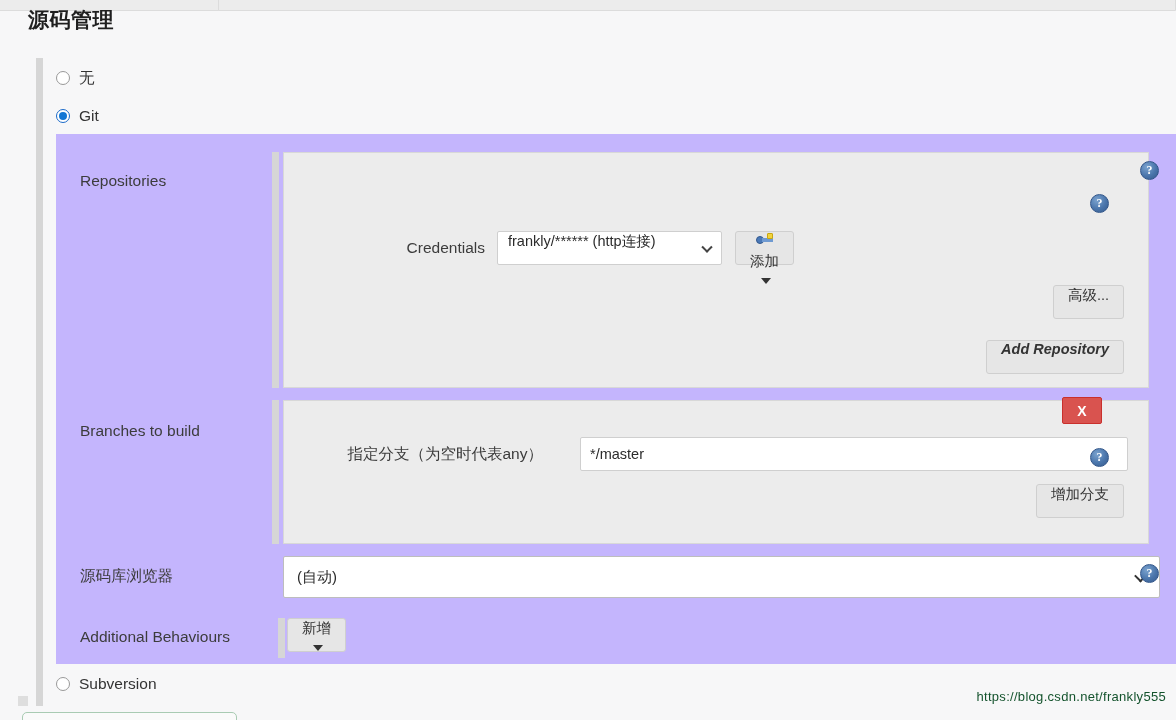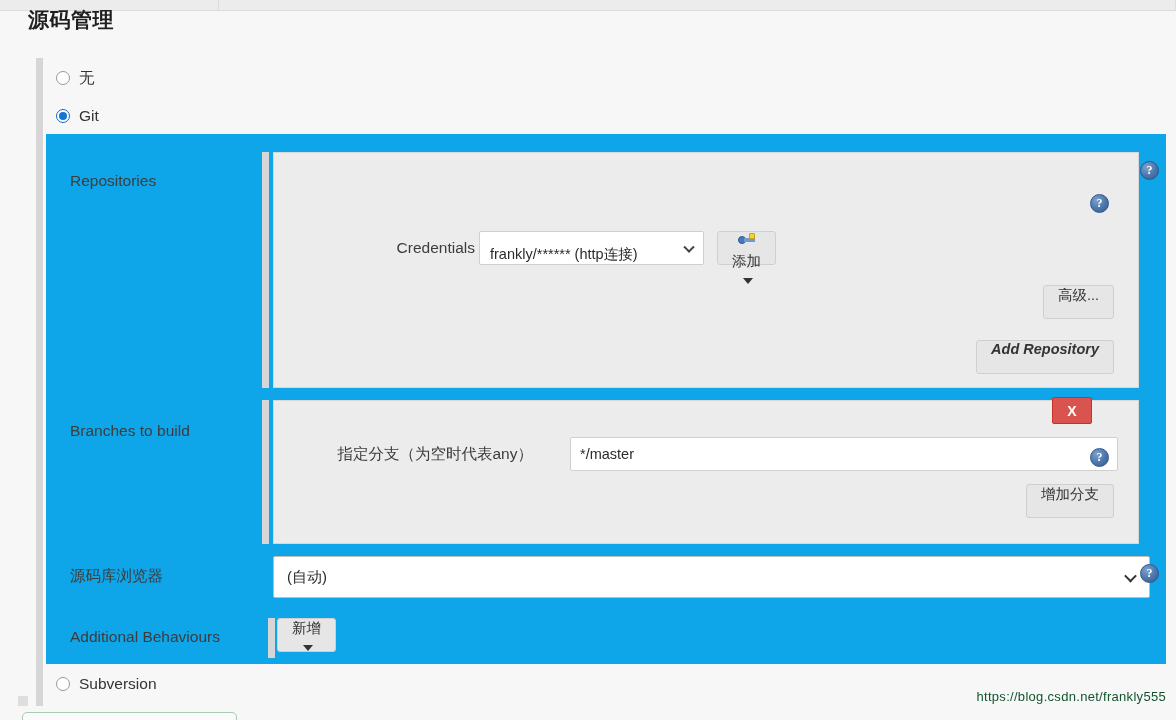--- a/index.html
+++ b/index.html
@@ -97,24 +97,24 @@
     left: 2px; top: 2px;
     width: 8px; height: 8px;
     border-radius: 50%;
     background: #1276d4;
   }
   .radio-label { line-height: 1; }
 
   
   .git-block {
     position: absolute;
-    left: 24px; top: 76px;
+    left: 34px; top: 76px;
     width: 1120px;
     height: 530px;
-    background: #0ea5e9;
+    background: #c4b5fd;
   }
 
   
   .frow {
     position: absolute;
     left: 0;
     width: 1120px;
   }
   .frow-label {
     position: absolute;
@@ -163,31 +163,31 @@
     padding: 0 9px;
     outline: none;
   }
   .text-input::placeholder { color: #a8a8a8; }
 
   .repo-url-line  { left: 41px; top: 28px; }
   .repo-url-line .field-label { width: 160px; margin-right: 12px; }
   .repo-url-input { width: 640px; height: 34px; }
 
   .cred-line { left: 41px; top: 78px; }
-  .cred-line .field-label { width: 160px; margin-right: 4px; }
+  .cred-line .field-label { width: 160px; margin-right: 12px; }
 
   .select-box {
     position: relative;
     background: #fff;
     border: 1px solid #cfcfcf;
     border-radius: 2px;
     font-size: 14.5px;
     color: #2b2b2b;
     display: flex;
-    align-items: flex-end;
+    align-items: flex-start;
     padding: 0 30px 0 10px;
     height: 34px;
     white-space: nowrap;
   }
   .select-box .caret {
     position: absolute;
     right: 10px; top: 50%;
     transform: translateY(-60%) rotate(45deg);
     width: 8px; height: 8px;
     border-right: 2px solid #444;

